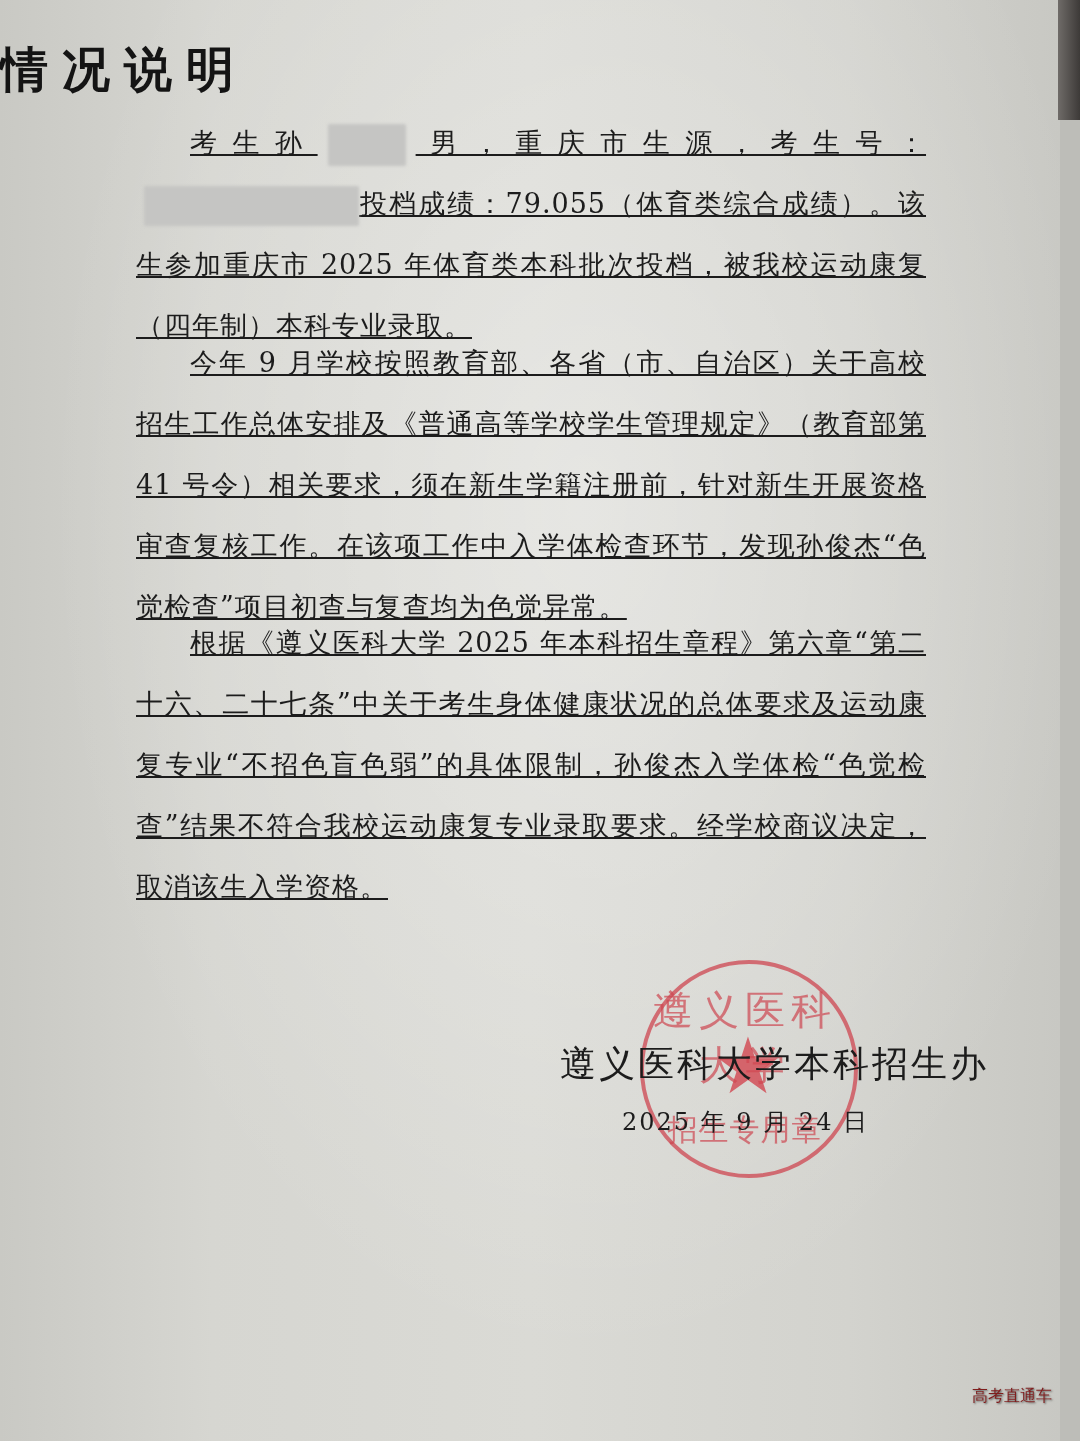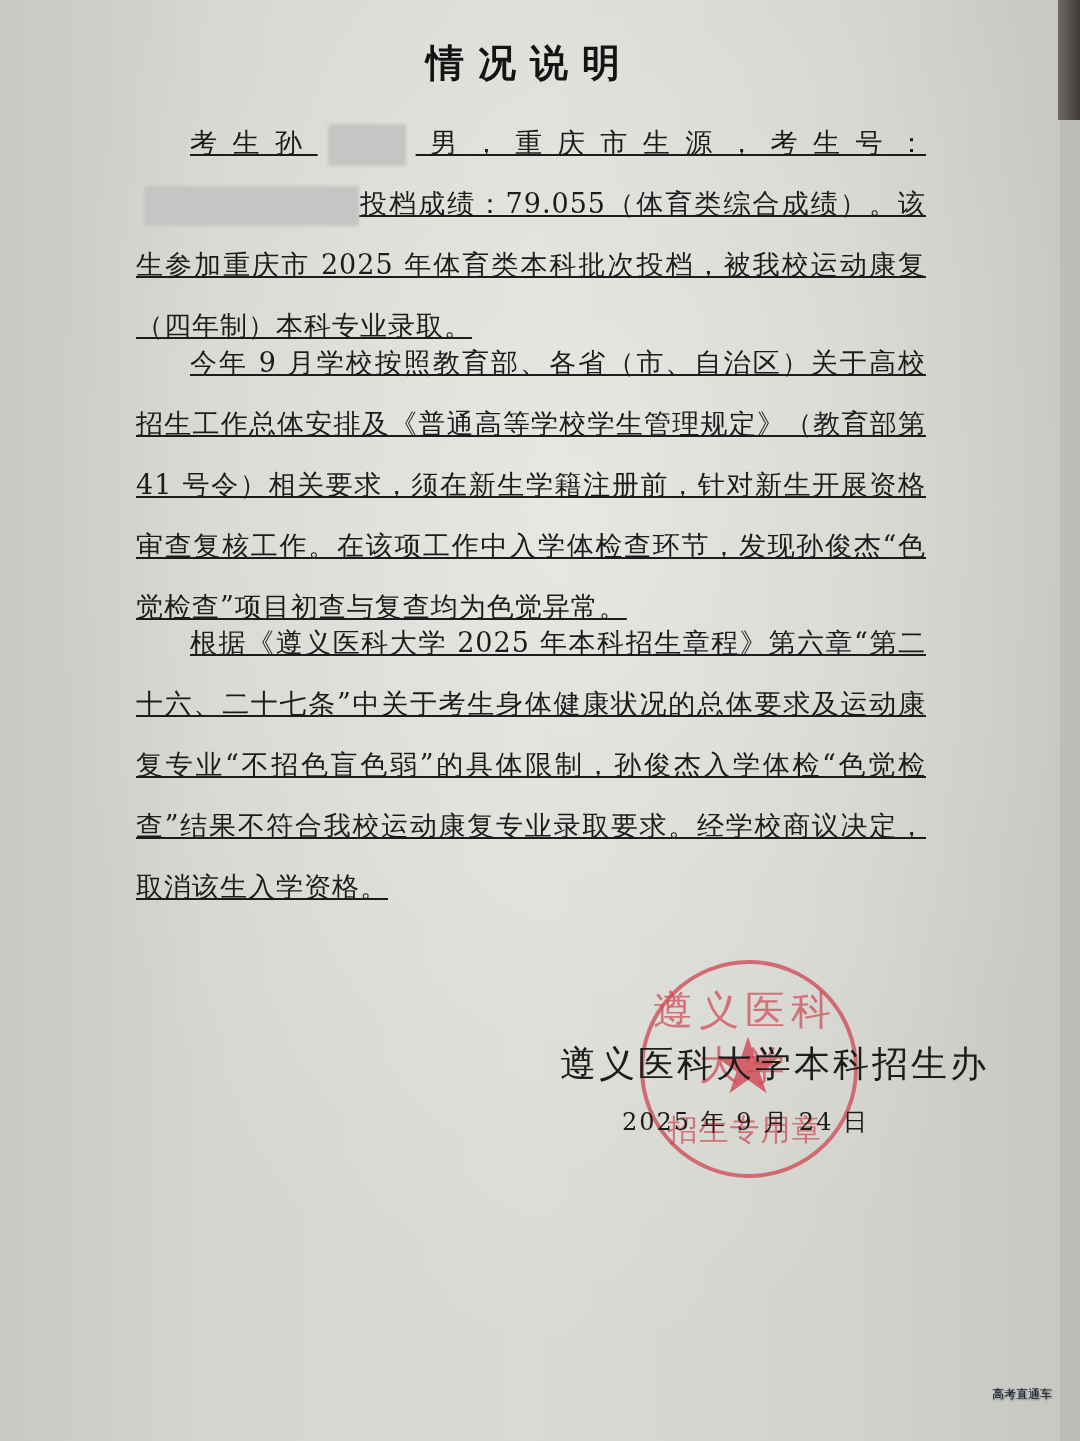--- a/index.html
+++ b/index.html
@@ -14,21 +14,21 @@
       background:
         radial-gradient(ellipse at 55% 35%, rgba(255,255,255,0.35), rgba(255,255,255,0) 65%),
         linear-gradient(90deg, #c9c9c4 0%, #d6d6d1 20%, #dadad5 50%, #d3d3ce 80%, #c8c8c3 100%);
     }
     .paper-edge {
       position: absolute; right: 0; top: 0; width: 22px; height: 120px;
       background: linear-gradient(90deg, #6f6b68, #3d3a38);
     }
     .title {
       position: absolute; left: 0; width: 1060px; top: 38px;
-      text-align: center; font-size: 38px; font-weight: bold; letter-spacing: 14px;
+      text-align: left; font-size: 48px; font-weight: bold; letter-spacing: 14px;
       color: #141414;
     }
     .para {
       position: absolute; left: 136px; width: 790px;
       font-size: 27px; line-height: 61px; letter-spacing: 1px;
       text-indent: 54px; text-align: justify; text-decoration: underline;
     }
     .redact {
       display: inline-block; vertical-align: middle; background: #c5c5c3;
       filter: blur(1.5px); border-radius: 2px;
@@ -54,21 +54,21 @@
     .stamp-top {
       position: absolute; left: 0; top: 19px; width: 202px; text-align: center;
       font-size: 40px; letter-spacing: 6px;
     }
     .stamp-bottom {
       position: absolute; left: 0; top: 146px; width: 202px; text-align: center;
       font-size: 30px; letter-spacing: 1px;
     }
     .watermark {
       position: absolute; right: 28px; top: 1386px;
-      font-family: "DejaVu Sans", sans-serif; font-size: 12px; color: #0f172a;
+      font-family: "DejaVu Sans", sans-serif; font-size: 16px; color: #7f1d1d;
       text-shadow: 1px 1px 2px rgba(0,0,0,0.55);
     }
   </style>
 </head>
 <body>
 
 <div class="paper"></div>
 <div class="paper-edge"></div>
 
 <div class="title">情况说明</div>

